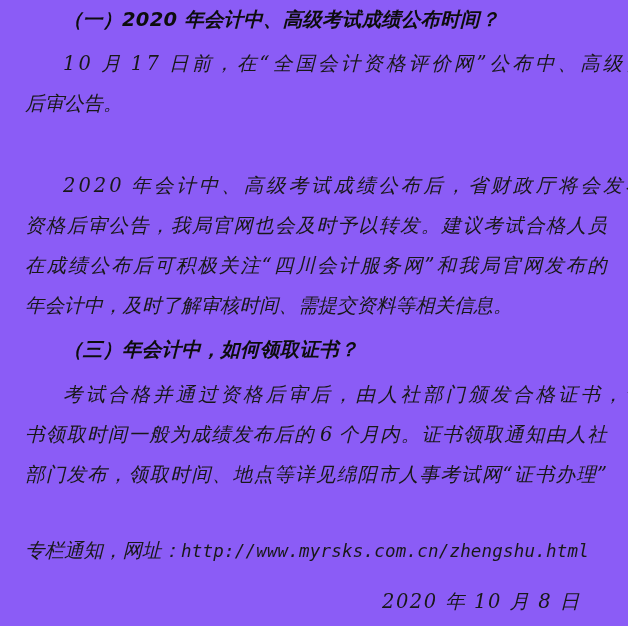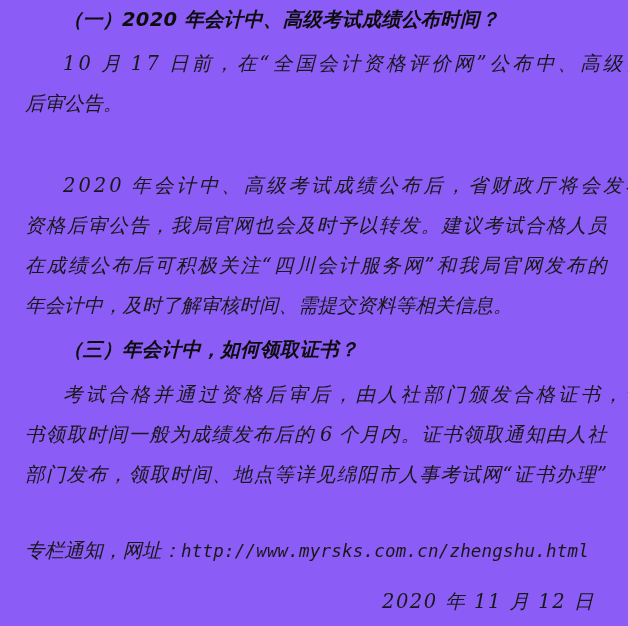--- a/index.html
+++ b/index.html
@@ -318,15 +318,15 @@
       <span>书</span>
       <span>办</span>
       <span>理</span>
       <span>”</span>
     </div>
 
   <div class="bodyline" style="top:505px;margin-top:36px;">
     <span>专栏通知，网址：</span><span class="mono">http://www.myrsks.com.cn/zhengshu.html</span>
   </div>
 
-  <div class="datum" style="top:592px; left:382px;">2020 年 11 月 12 日</div>
+  <div class="datum" style="top:592px; left:382px;">2020 年 10 月 8 日</div>
 
 </div>
 
 </body></html>

